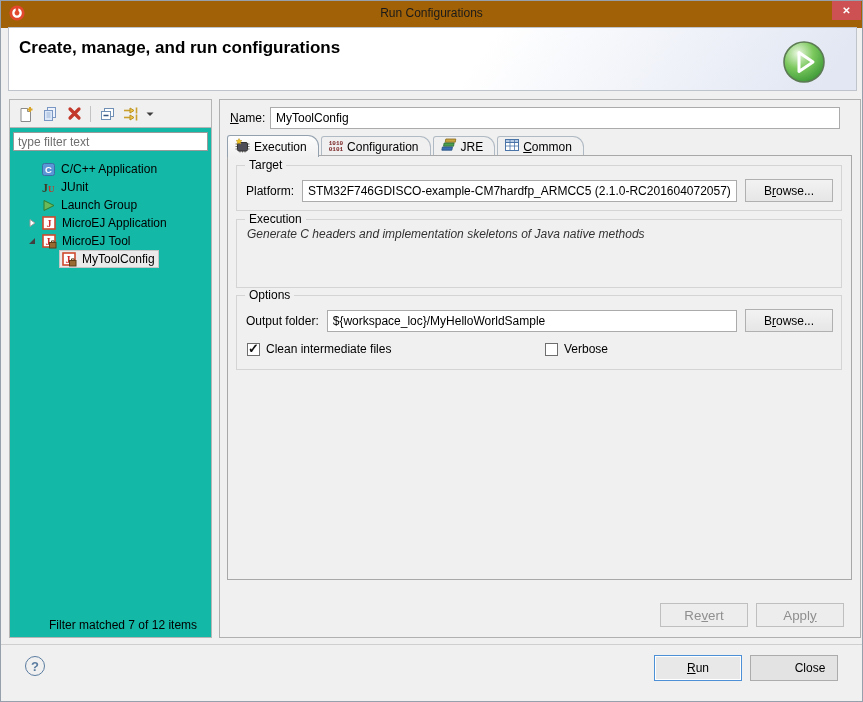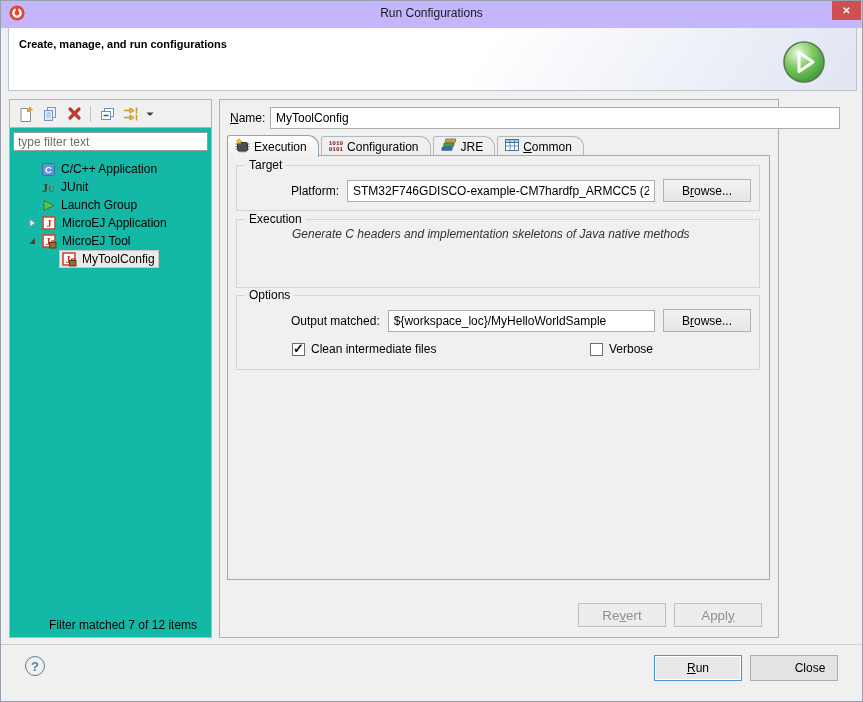--- a/index.html
+++ b/index.html
@@ -3,32 +3,32 @@
 <meta charset="utf-8">
 <style>
   * { box-sizing: border-box; margin: 0; padding: 0; }
   html,body { background:#d8d8d8; }
   body { font-family:"Liberation Sans", sans-serif; font-size:12px; color:#000; }
 
   .dialog { position:relative; width:863px; height:702px; background:#f0f0f0;
             border:1px solid #96a0ac; overflow:hidden; }
 
   
-  .titlebar { position:absolute; left:0; top:0; right:0; height:27px; background:#c4b5fd; }
+  .titlebar { position:absolute; left:0; top:0; right:0; height:27px; background:#a16207; }
   .titlebar .logo { position:absolute; left:8px; top:4px; width:16px; height:16px; }
   .titlebar .title { position:absolute; left:0; right:0; top:5px; text-align:center; color:#1a1a1a; }
   .close-btn { position:absolute; right:1px; top:0; width:29px; height:19px; background:#cd5152;
                color:#fff; display:flex; align-items:center; justify-content:center;
                font-size:10px; font-weight:bold; cursor:default; }
 
   
   .banner { position:absolute; left:7px; top:26px; width:849px; height:64px;
             background:linear-gradient(125deg,#ffffff 55%,#e2e7f3 96%);
             border:1px solid #bfc4cc; }
-  .banner-title { position:absolute; left:10px; top:10px; font-weight:bold; font-size:11px; }
+  .banner-title { position:absolute; left:10px; top:10px; font-weight:bold; font-size:17px; }
   .banner-play { position:absolute; right:30px; top:12px; width:44px; height:44px; }
 
   
   .lp-toolbar { position:absolute; left:8px; top:98px; width:203px; height:29px;
                 border:1px solid #b5b5b5; background:#f0f0f0;
                 display:flex; align-items:center; padding-left:5px; gap:2px; }
   .tb-btn { width:22px; height:22px; display:flex; align-items:center; justify-content:center; }
   .tb-sep { width:1px; height:16px; background:#c3c3c3; margin:0 3px; }
   .tb-dd  { width:12px; height:22px; display:flex; align-items:center; justify-content:center; }
 
@@ -42,38 +42,38 @@
   .tree-row .icon { margin-right:5px; display:inline-flex; }
   .tree-row .arrow { width:10px; margin-right:4px; display:inline-flex; }
   .ind-a { padding-left:31px; }
   .ind-b { padding-left:17px; }
   .ind-c { padding-left:49px; }
   .sel-box { display:inline-flex; align-items:center; background:#eaeaea;
              border:1px solid #c6c6c6; padding:0 3px 0 1px; height:18px; }
   .lp-status { position:absolute; left:7px; bottom:5px; color:#000;margin-left:32px; }
 
   
-  .right-panel { position:absolute; left:218px; top:98px; width:560px; height:539px;
+  .right-panel { position:absolute; left:218px; top:98px; width:642px; height:539px;
                  border:1px solid #b0b0b0; background:#f0f0f0; }
   .name-row { position:absolute; left:10px; top:11px; }
   .name-input { position:absolute; left:50px; top:7px; width:570px; height:22px;
                 border:1px solid #ababab; padding:2px 5px; font:12px "Liberation Sans",sans-serif; }
 
   .tabbar { position:absolute; left:7px; top:34px; right:8px; height:22px;
             display:flex; align-items:flex-end; }
   .tab { display:inline-flex; align-items:center; gap:4px; padding:0 11px 0 7px;
          border:1px solid #b0bac4; border-bottom:none; border-radius:3px 11px 0 0;
          height:20px; margin-right:2px; background:#f0f0f0; position:relative; }
   .tab.active { height:22px; background:linear-gradient(#fdfdfd,#f0f0f0);
                 border-color:#93a1af; z-index:3; margin-bottom:-1px; }
 
   .content-frame { position:absolute; left:7px; top:55px; right:8px; bottom:57px;
                    border:1px solid #a8a8a8; background:#f0f0f0; z-index:1; }
 
-  .group { position:absolute; left:8px; right:9px; border:1px solid #d4d4d4;padding-left:45px; }
+  .group { position:absolute; left:8px; right:9px; border:1px solid #d4d4d4; }
   .group-legend { position:absolute; top:-8px; left:8px; background:#f0f0f0; padding:0 4px; }
   .g-target { top:9px; height:46px; }
   .g-exec   { top:63px; height:69px; }
   .g-opts   { top:139px; height:75px; }
 
   .field-row { display:flex; align-items:center; margin:13px 8px 0 9px; gap:8px; }
   .field-label { white-space:nowrap; }
   .ro-field, .text-field { flex:1; height:22px; border:1px solid #ababab; background:#fff;
                padding:2px 5px; font:12px "Liberation Sans",sans-serif; min-width:0; }
   .btn { height:23px; width:88px; background:linear-gradient(#f2f2f2,#e6e6e6);
@@ -324,21 +324,21 @@
       </div>
 
       <div class="group g-exec">
         <span class="group-legend">Execution</span>
         <div class="desc">Generate C headers and implementation skeletons of Java native methods</div>
       </div>
 
       <div class="group g-opts">
         <span class="group-legend">Options</span>
         <div class="field-row">
-          <span class="field-label">Output matched:</span>
+          <span class="field-label">Output folder:</span>
           <input class="text-field" type="text" value="${workspace_loc}/MyHelloWorldSample" style="">
           <button class="btn">B<u>r</u>owse...</button>
         </div>
         <div class="cb-row">
           <span class="checkbox checked"></span>
           <span>Clean intermediate files</span>
           <span class="cb-verbose">
             <span class="checkbox"></span>
             <span>Verbose</span>
           </span>

